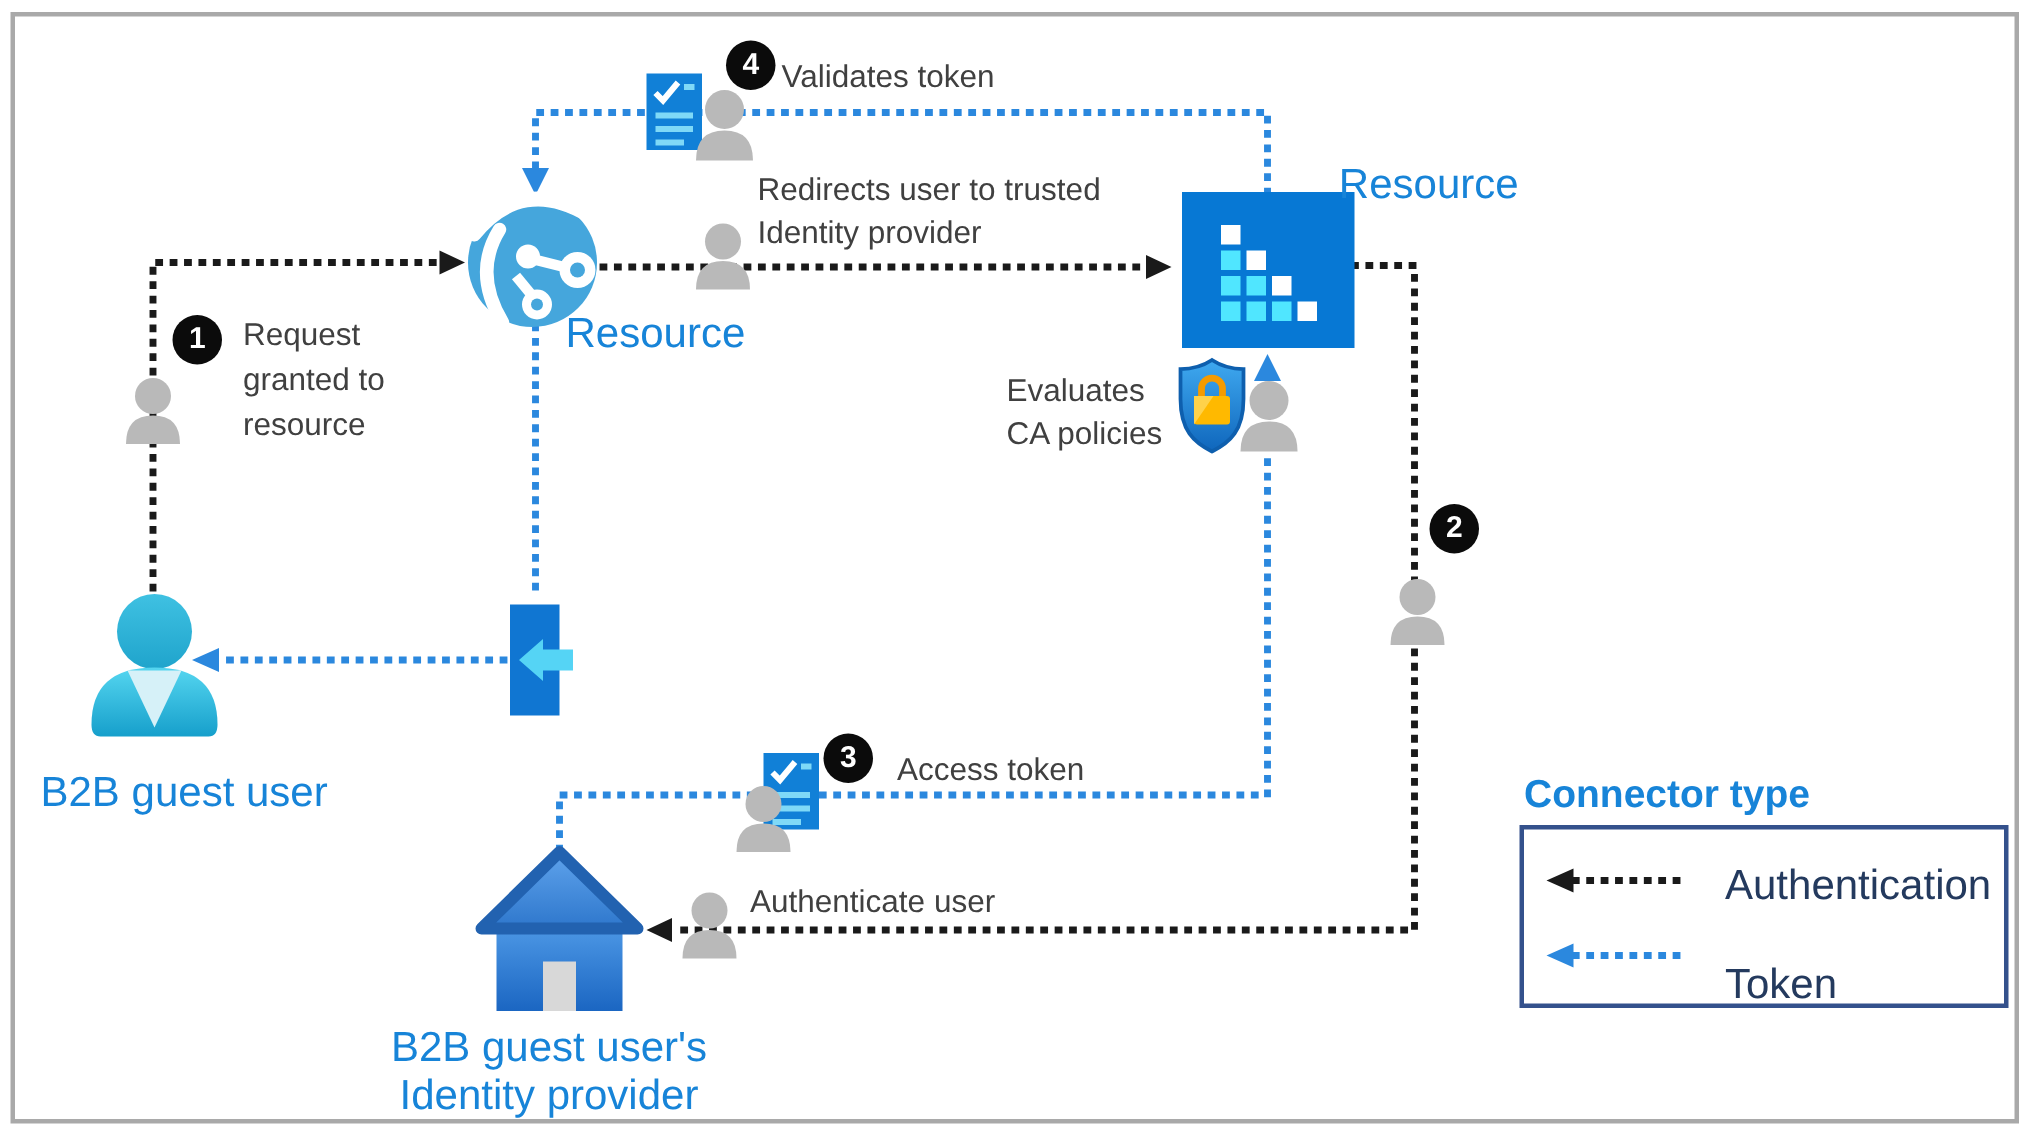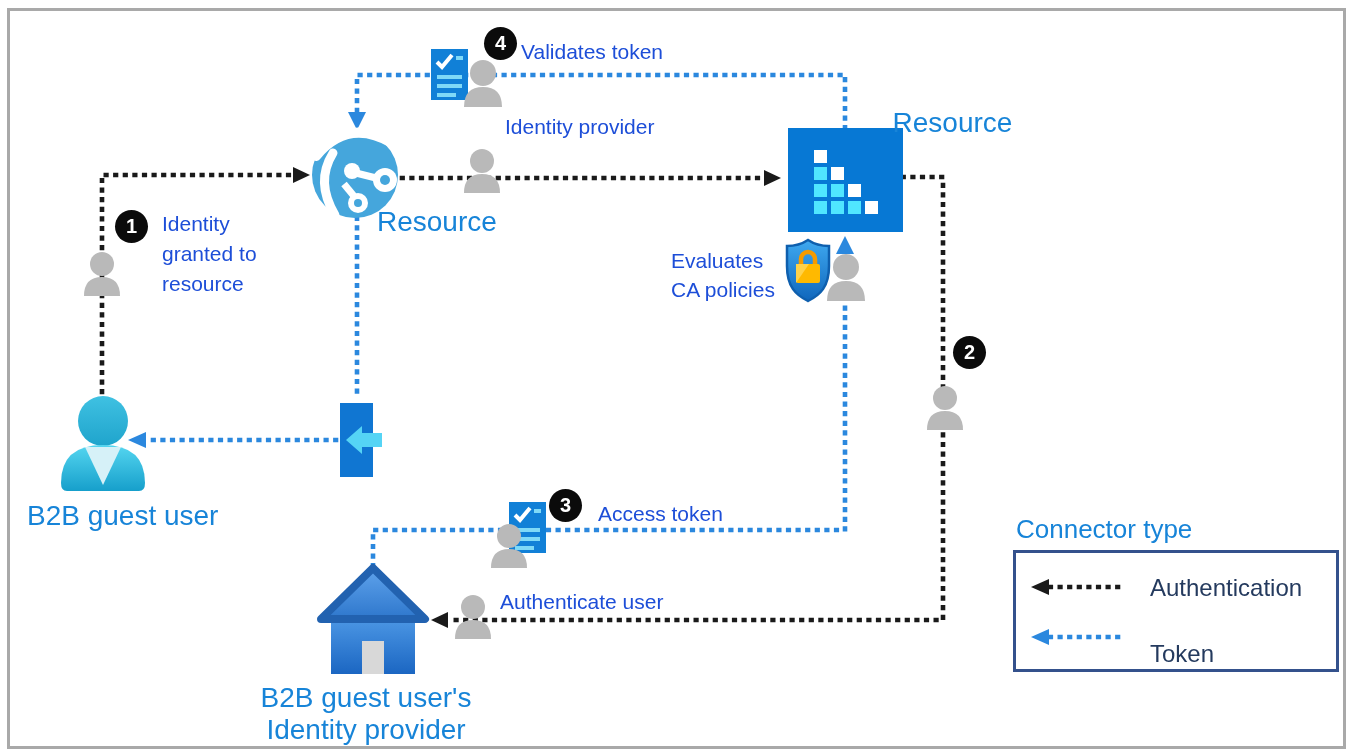--- a/index.html
+++ b/index.html
@@ -2,30 +2,30 @@
 <html><head>
 <meta charset="utf-8">
 <style>
   html,body { margin:0; padding:0; background:#ffffff; }
   .stage { position:relative; width:1351px; height:754px; background:#ffffff;
            font-family:"Liberation Sans", sans-serif; overflow:hidden; }
   .frame { position:absolute; left:7px; top:8px; width:1333px; height:735px;
            border:3px solid #a9a9a9; }
   svg.gfx { position:absolute; left:0; top:0; }
   .dot  { fill:none; stroke-width:4.6; stroke-dasharray:0.6 9; stroke-linecap:square; }
-  .t { position:absolute; color:#1d4ed8; font-size:21px; line-height:29px; white-space:nowrap; }
+  .t { position:absolute; color:#404040; font-size:21px; line-height:29px; white-space:nowrap; }
   .label { position:absolute; color:#1784D8; font-size:28px; line-height:32px; white-space:nowrap; }
   .badge { position:absolute; width:33px; height:33px; border-radius:50%; background:#0b0b0b;
            color:#ffffff; font-weight:700; font-size:20px; line-height:33px; text-align:center; }
   .center { text-align:center; }
   .legend-box { position:absolute; left:1013px; top:550px; width:320px; height:116px;
                 border:3px solid #34518C; }
   .legend-title { position:absolute; left:1016px; top:514px; color:#1784D8;
-                  font-size:26px; font-weight:400; white-space:nowrap; }
-  .legend-label { position:absolute; color:#243A5E; font-size:24px; white-space:nowrap; }
+                  font-size:26px; font-weight:700; white-space:nowrap; }
+  .legend-label { position:absolute; color:#243A5E; font-size:28px; white-space:nowrap; }
 </style>
 </head>
 <body>
 
 <div class="stage">
   <div class="frame"></div>
 
   <svg class="gfx" width="1351" height="754" viewBox="0 0 1351 754">
     <defs>
       <linearGradient id="shieldG" x1="0" y1="0" x2="0" y2="1">
@@ -182,41 +182,42 @@
       <polygon points="1031,637 1049,629 1049,645" fill="#2B88DE"></polygon>
     </g>
   </svg>
 
   <div class="badge" style="left:115px;top:210px">1</div>
   <div class="badge" style="left:953px;top:336px">2</div>
   <div class="badge" style="left:549px;top:489px">3</div>
   <div class="badge" style="left:484px;top:27px">4</div>
 
   <div class="t" style="left:162px;top:209px;line-height:30px">
-    <div>Identity</div>
+    <div>Request</div>
     <div>granted to</div>
     <div>resource</div>
   </div>
   <div class="t" style="left:598px;top:499px">Access token</div>
   <div class="t" style="left:521px;top:37px">Validates token</div>
 
   <div class="t" style="left:505px;top:112px">
+    <div>Redirects user to trusted</div>
     <div>Identity provider</div>
   </div>
   <div class="t" style="left:671px;top:246px">
     <div>Evaluates</div>
     <div>CA policies</div>
   </div>
   <div class="t" style="left:500px;top:587px">Authenticate user</div>
 
   <div class="label" style="left:377px;top:206px">Resource</div>
   <div class="label center" style="left:875px;top:107px;width:155px">
     <div>Resource</div>
   </div>
-  <div class="label" style="left:27px;top:500px">B2B guest user</div>
+  <div class="label" style="left:27px;top:512px">B2B guest user</div>
   <div class="label center" style="left:255px;top:682px;width:222px">
     <div>B2B guest user's</div>
     <div>Identity provider</div>
   </div>
 
   <div class="legend-title">Connector type</div>
   <div class="legend-box"></div>
   <div class="legend-label" style="left:1150px;top:574px">Authentication</div>
   <div class="legend-label" style="left:1150px;top:640px">Token</div>
 </div>

